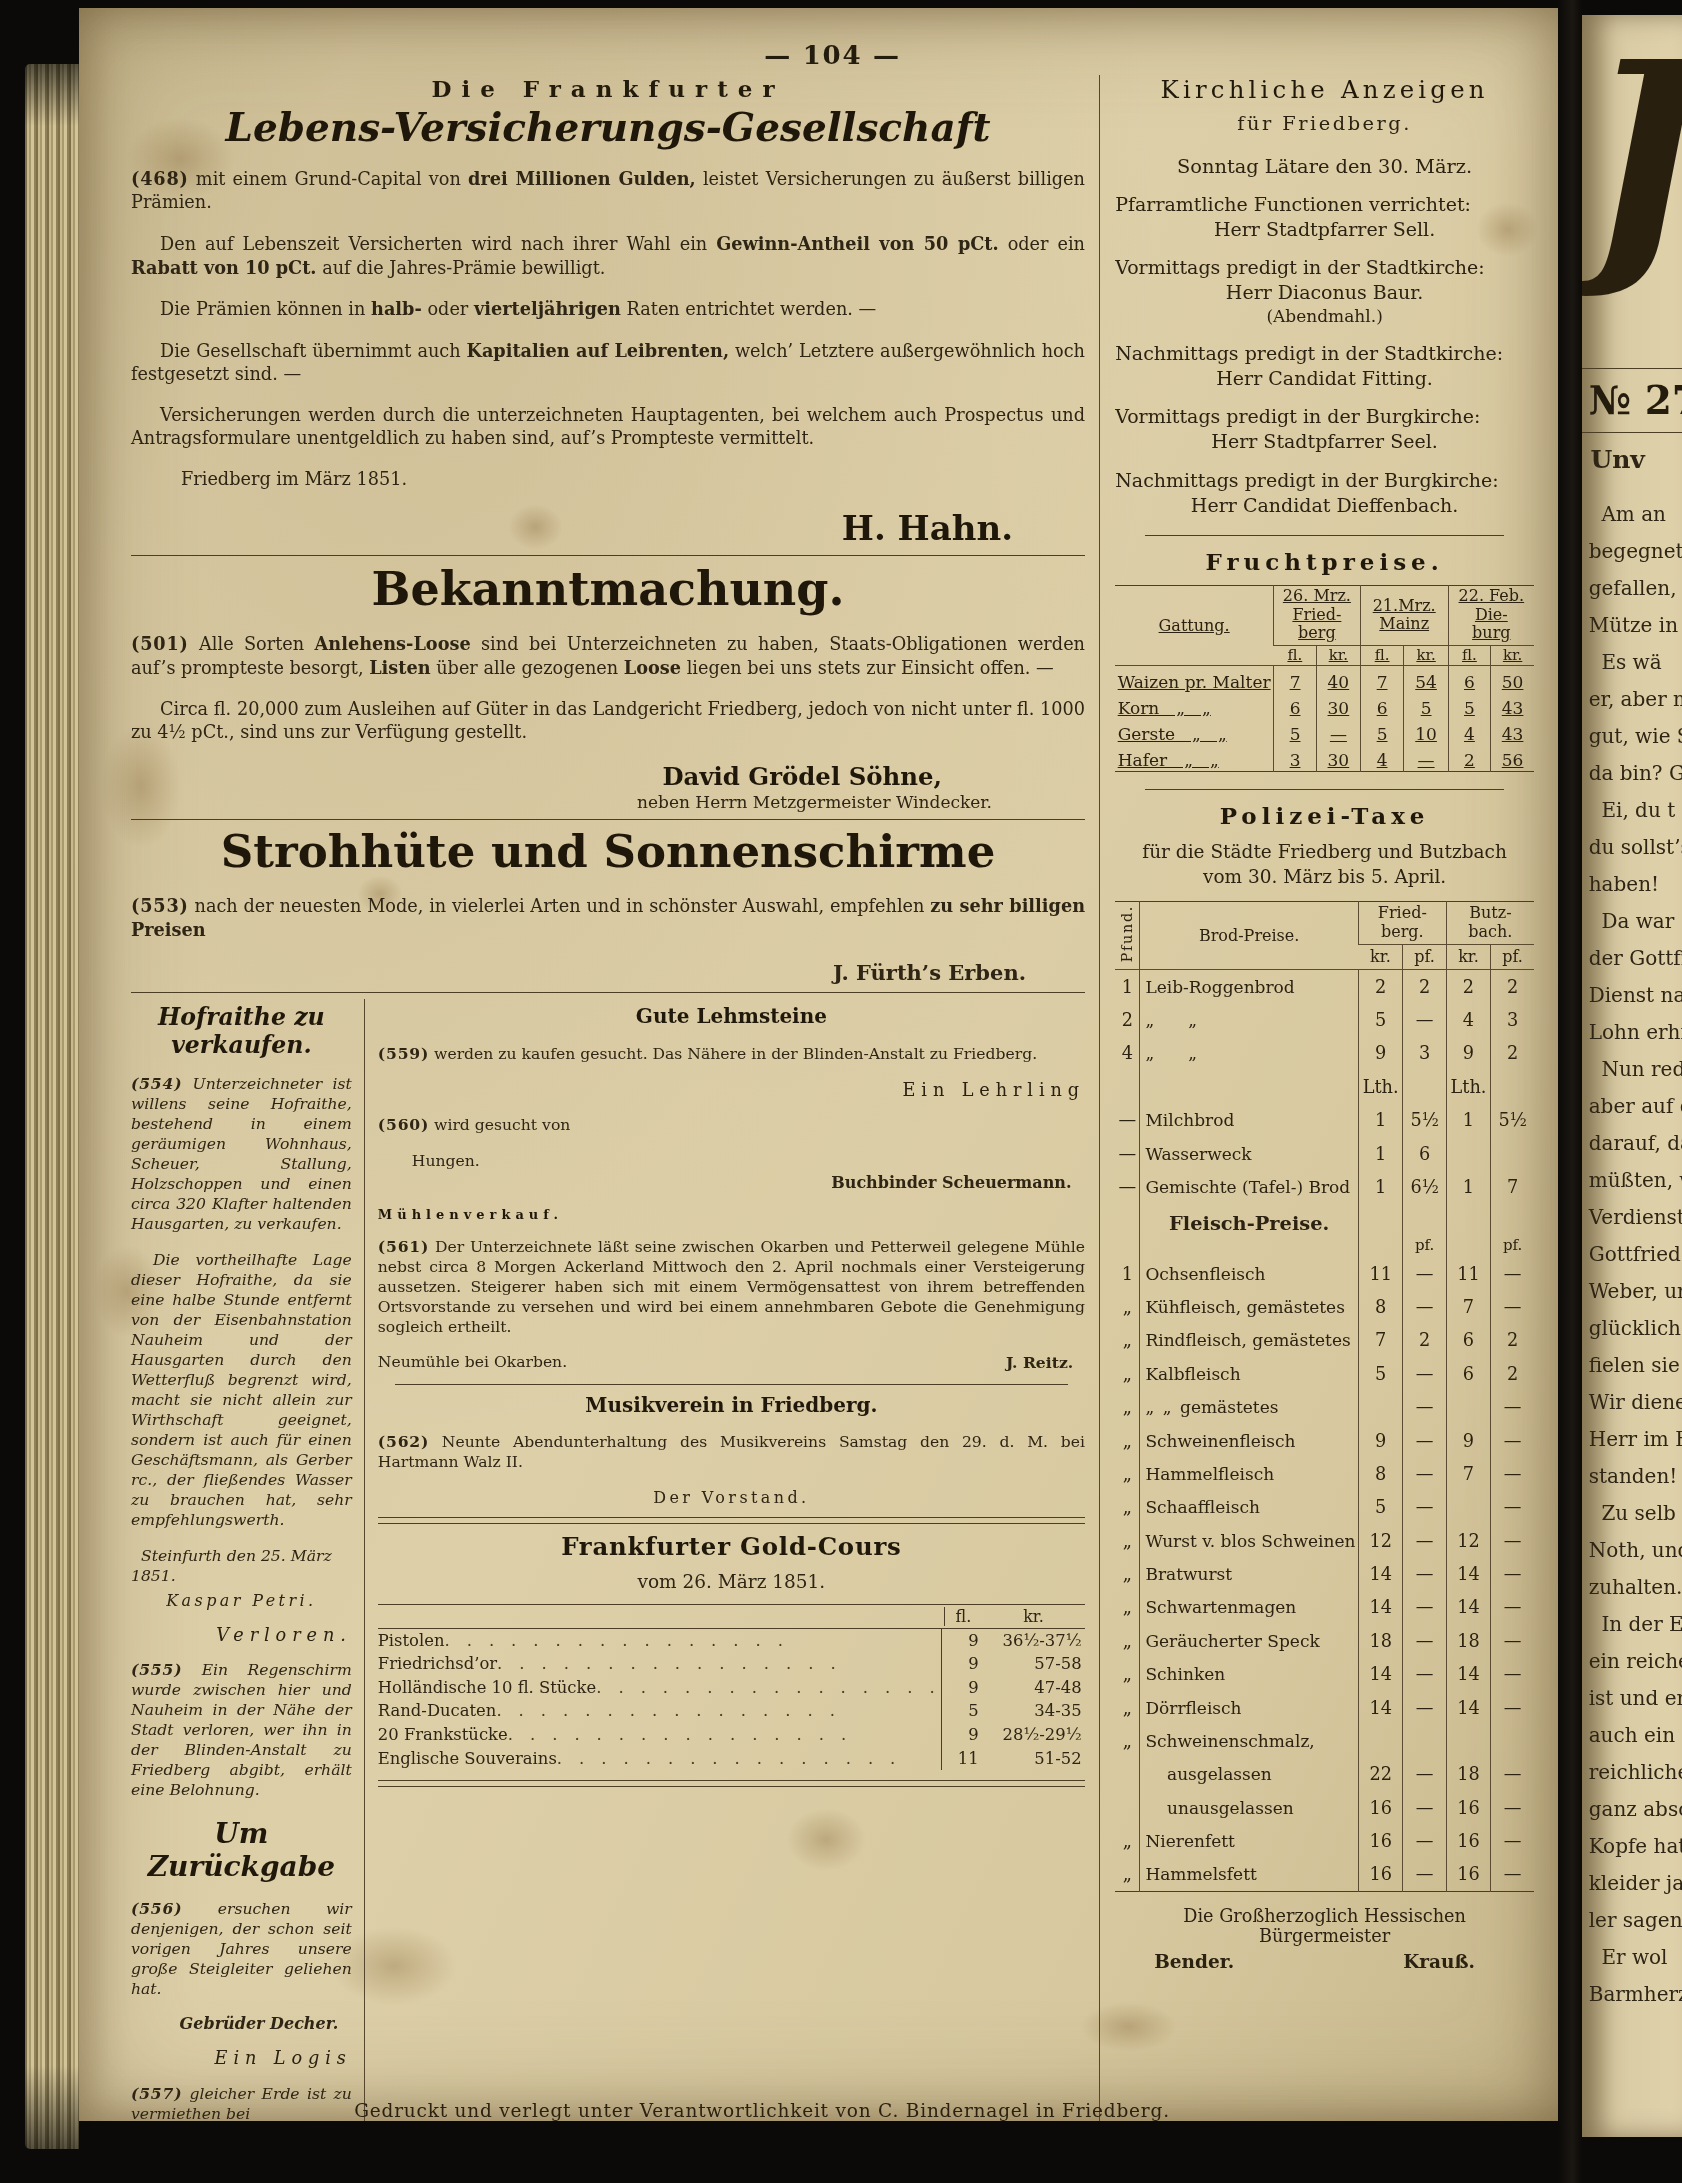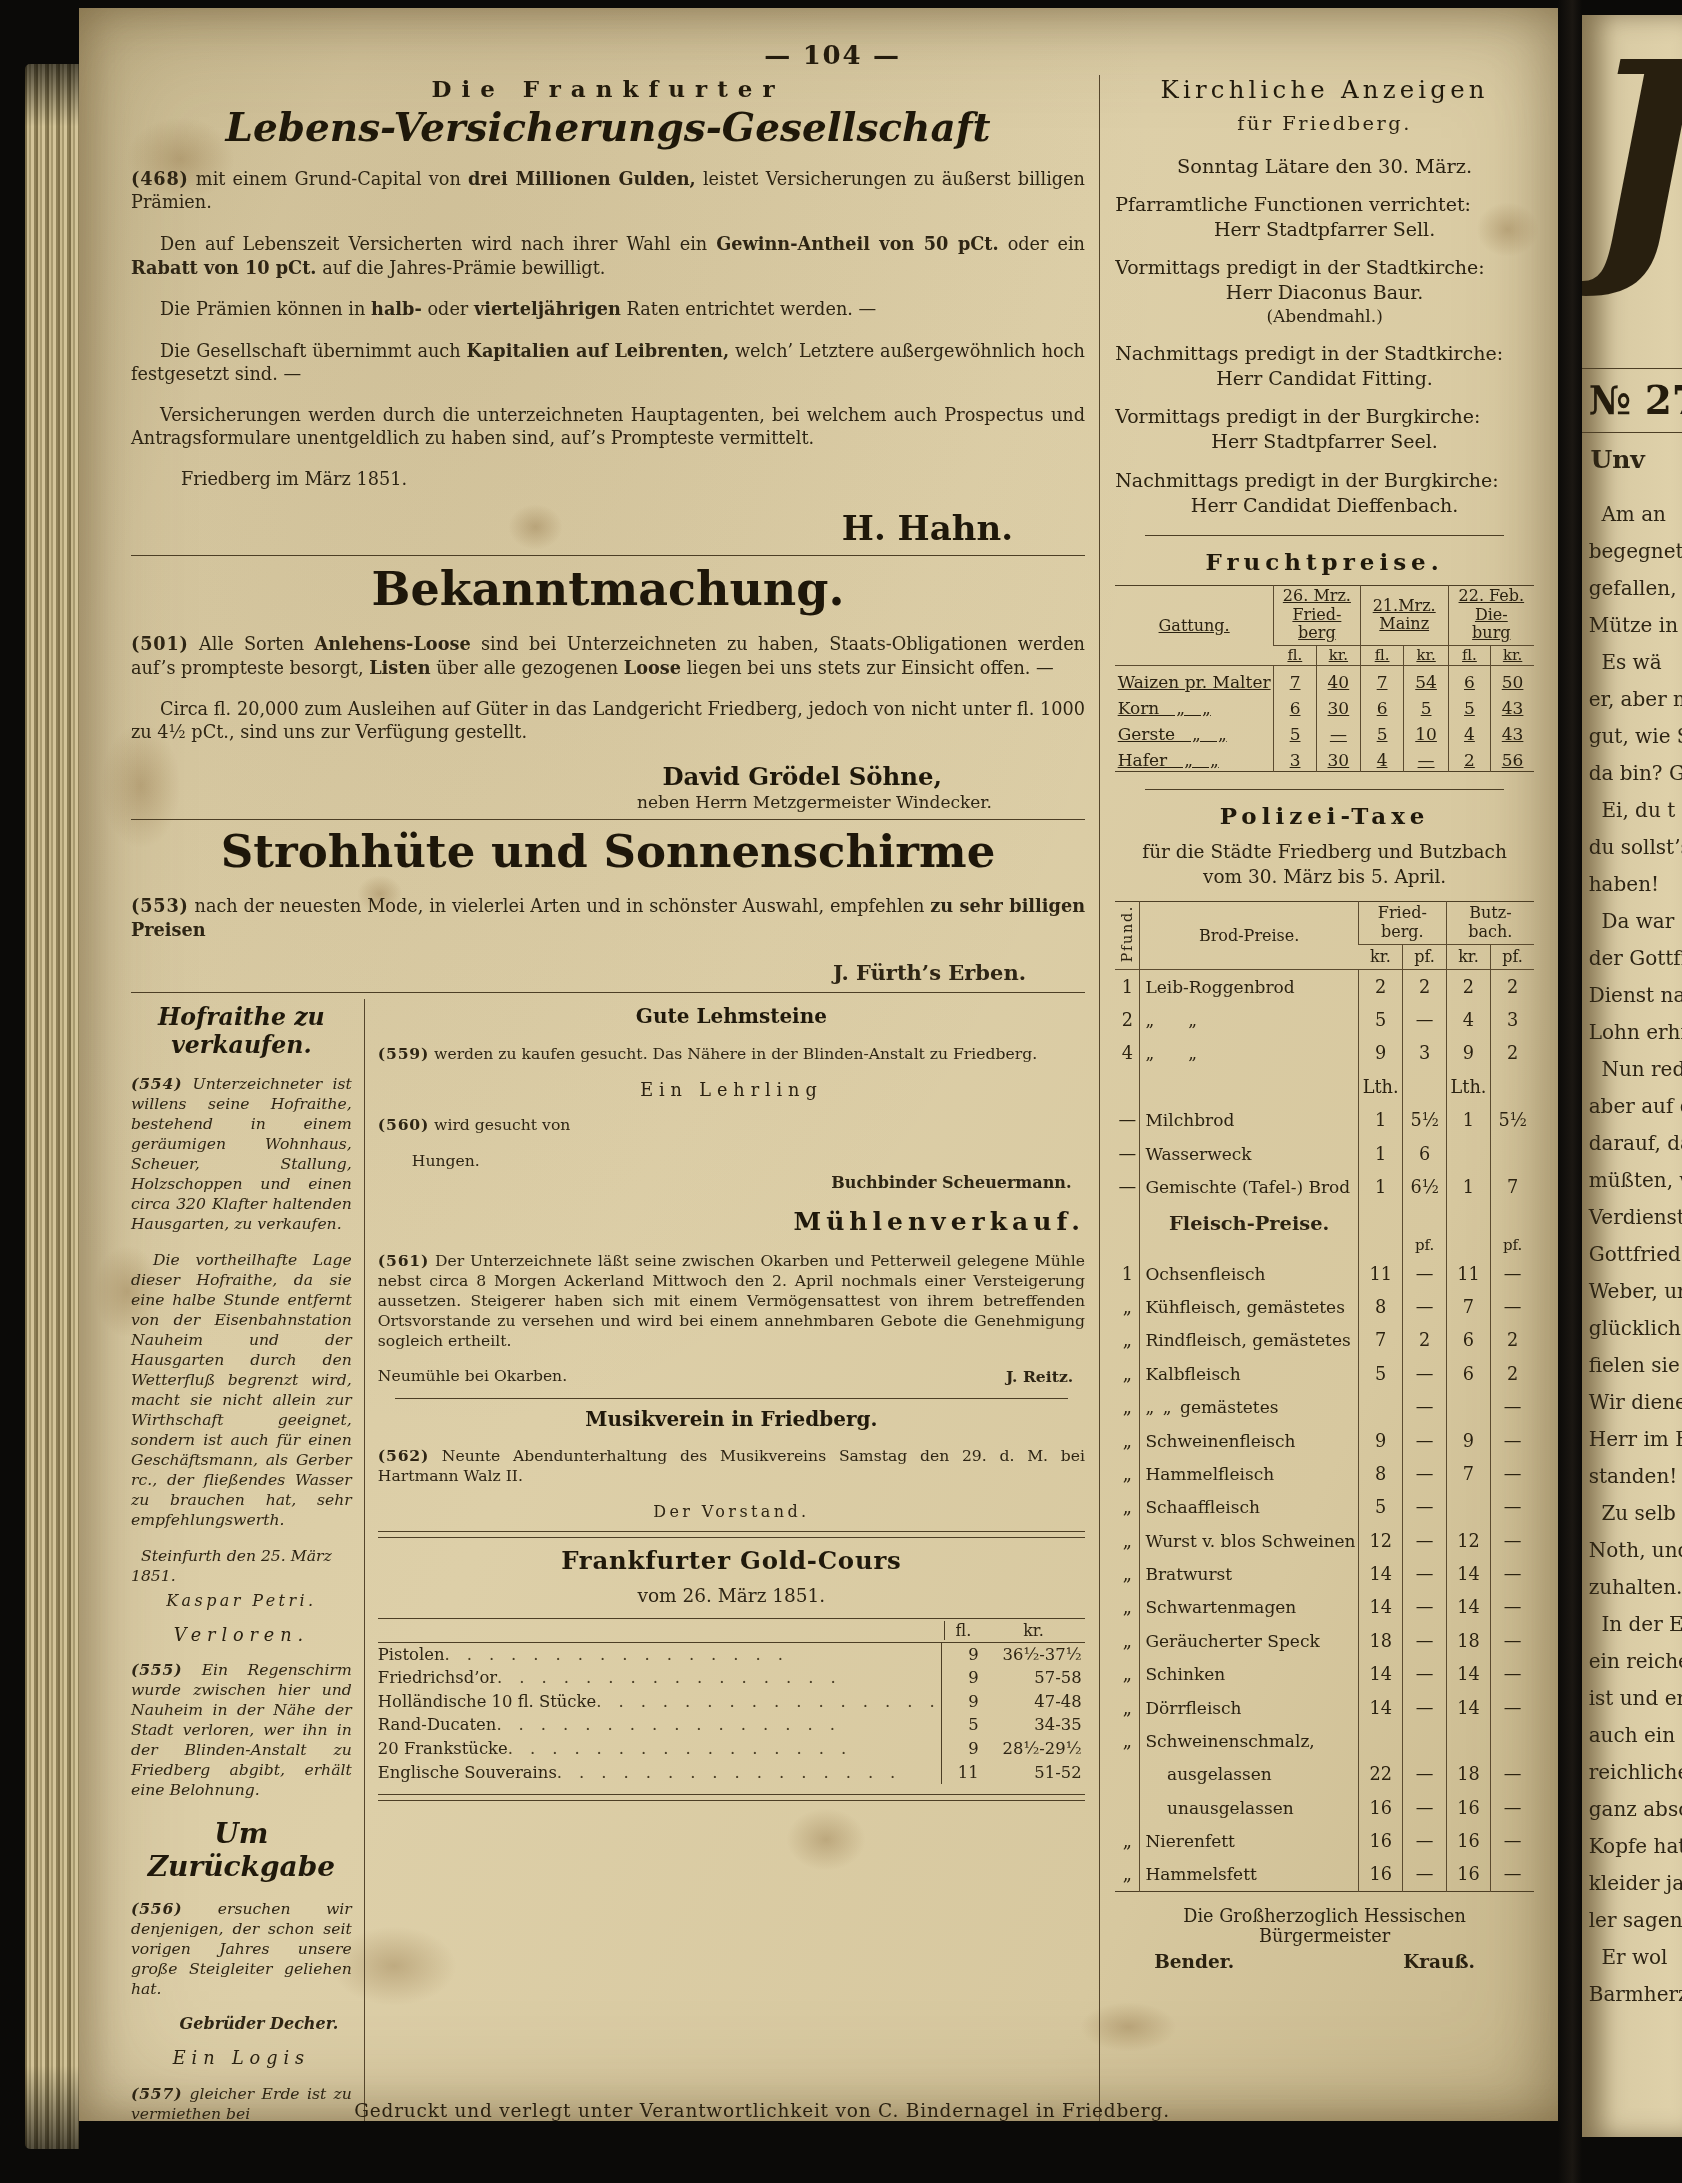--- a/index.html
+++ b/index.html
@@ -66,24 +66,24 @@
   .sig-fuerth { text-align:right; padding-right:59px; font-size:21px; font-weight:bold; margin:0 0 6.7px; }
 
   
   .subcols { display:flex; margin-top:6.7px; }
   .sub-left { width:471px; padding-right:11.8px;font-style:italic; }
   .subdiv { width:1.7px; background:#55462c; }
   .sub-right { flex:1; padding-left:13.5px; }
   .sp { font-size:15.6px; line-height:20px; text-align:justify; }
   .sp.ind { text-indent:22px; }
   .h-md { text-align:center; font-size:23.6px; font-weight:bold; margin:3.4px 0 6.7px; color:#20190b; }
-  .h-sp { text-align:center; font-size:17.7px; letter-spacing:5.9px; margin:15px 0 6.7px; color:#2a2111; }
+  .h-sp { text-align:right; font-size:17.7px; letter-spacing:5.9px; margin:15px 0 6.7px; color:#2a2111; }
   .h-zur { text-align:center; font-size:28px; font-weight:bold; margin:17px 0 6.7px; color:#20190b; }
   .h-smb { text-align:center; font-size:20px; font-weight:bold; margin:5px 0 5px; color:#20190b; }
-  .h-muehle { text-align:right; font-size:25px; font-weight:bold; letter-spacing:5px; margin:15px 0 6.7px; color:#20190b; }
+  .h-muehle { text-align:left; font-size:13px; font-weight:bold; letter-spacing:5px; margin:15px 0 6.7px; color:#20190b; }
   .sig-c { text-align:center; font-size:16px; letter-spacing:3.4px; margin:5px 0; }
   .sig-r { text-align:right; font-size:16px; font-weight:bold; padding-right:13.5px; margin-top:1.7px; }
   .place-ind { text-indent:34px; font-size:15.6px; line-height:20px; }
   .row-lr { display:flex; justify-content:space-between; font-size:15.6px; margin-top:3.4px; }
   .row-lr .rn { font-weight:bold; padding-right:11.8px; }
   .dateline { font-size:15.6px; line-height:20px; text-indent:10px; margin-top:1.7px; }
 
   
   .gc-title { text-align:center; font-size:24.4px; font-weight:bold; letter-spacing:0.8px; margin:6.7px 0 1.7px; color:#20190b; }
   .gc-sub { text-align:center; font-size:18.5px; margin:10px 0 11.8px; }

